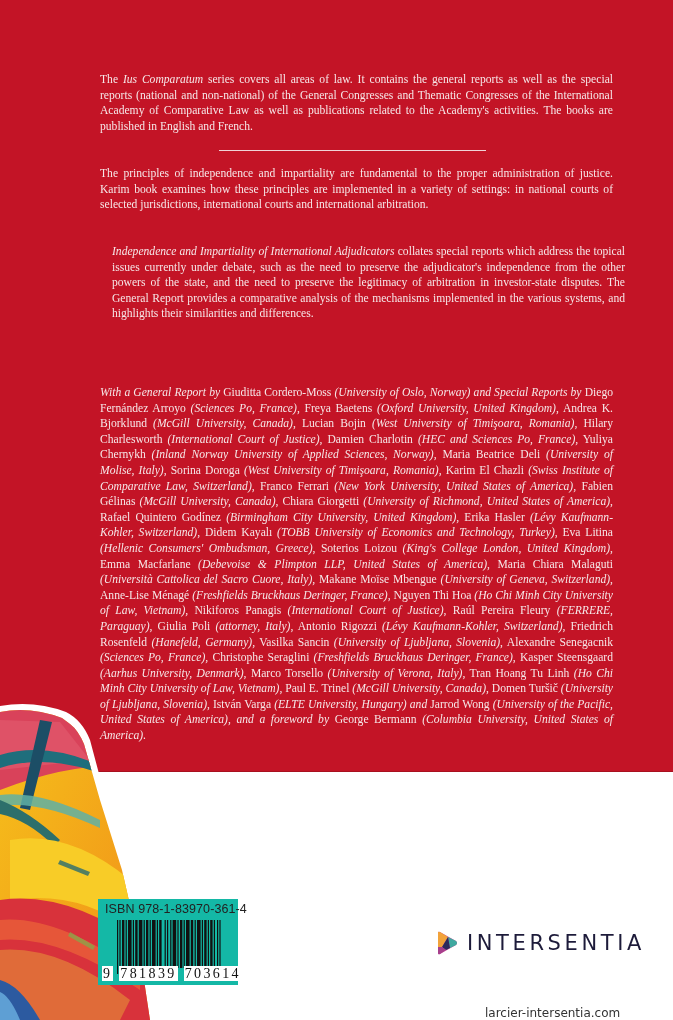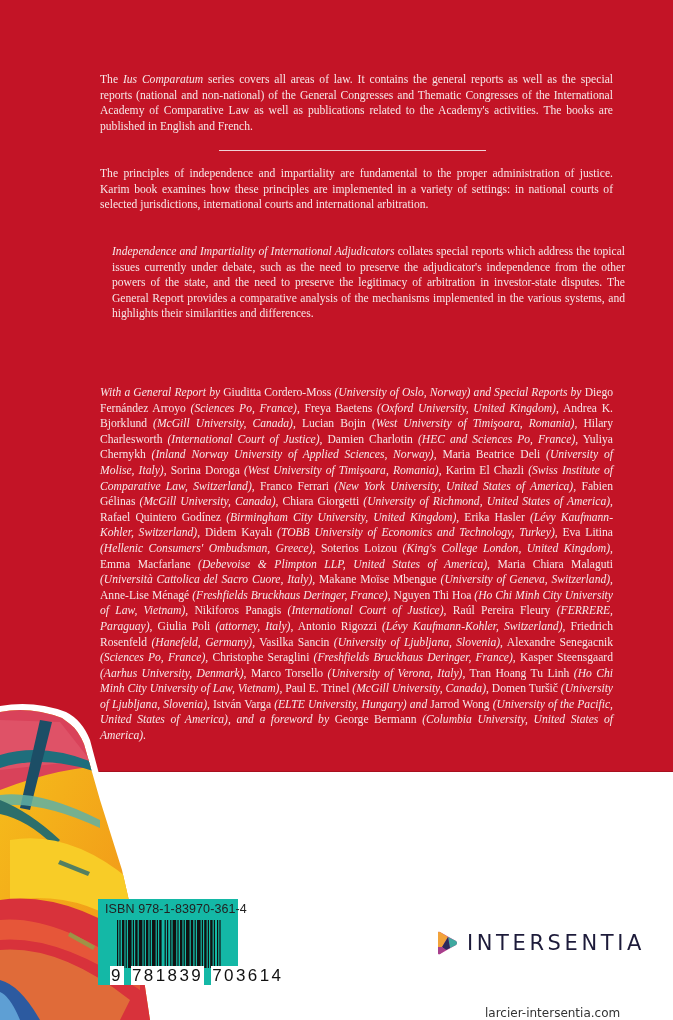--- a/index.html
+++ b/index.html
@@ -43,22 +43,22 @@
     position:absolute; left:98px; top:899px; width:140px; height:86px;
     background:#14b8a6;
   }
   .isbn-label {
     position:absolute; left:7px; top:3px;
     font-family:"Liberation Sans", sans-serif; font-size:12.5px; color:#222;
     letter-spacing:0.1px; white-space:nowrap;
   }
   .bars { position:absolute; left:19px; top:21px; }
   .barcode-digits {
-    position:absolute; left:12px; top:67px;
-    font-family:Liberation Sans, sans-serif; font-size:17px; color:#111;
+    position:absolute; left:4px; top:67px;
+    font-family:Liberation Serif, serif; font-size:14px; color:#111;
     letter-spacing:2.4px; white-space:nowrap;
   }
   .barcode-digits span { background:#fff; padding:0 1px; }
 
   
   .logo {
     position:absolute; left:436px; top:931px; height:26px;
     display:flex; align-items:flex-start;
   }
   .logo-mark { width:22px; height:24px; margin-right:9px; }

